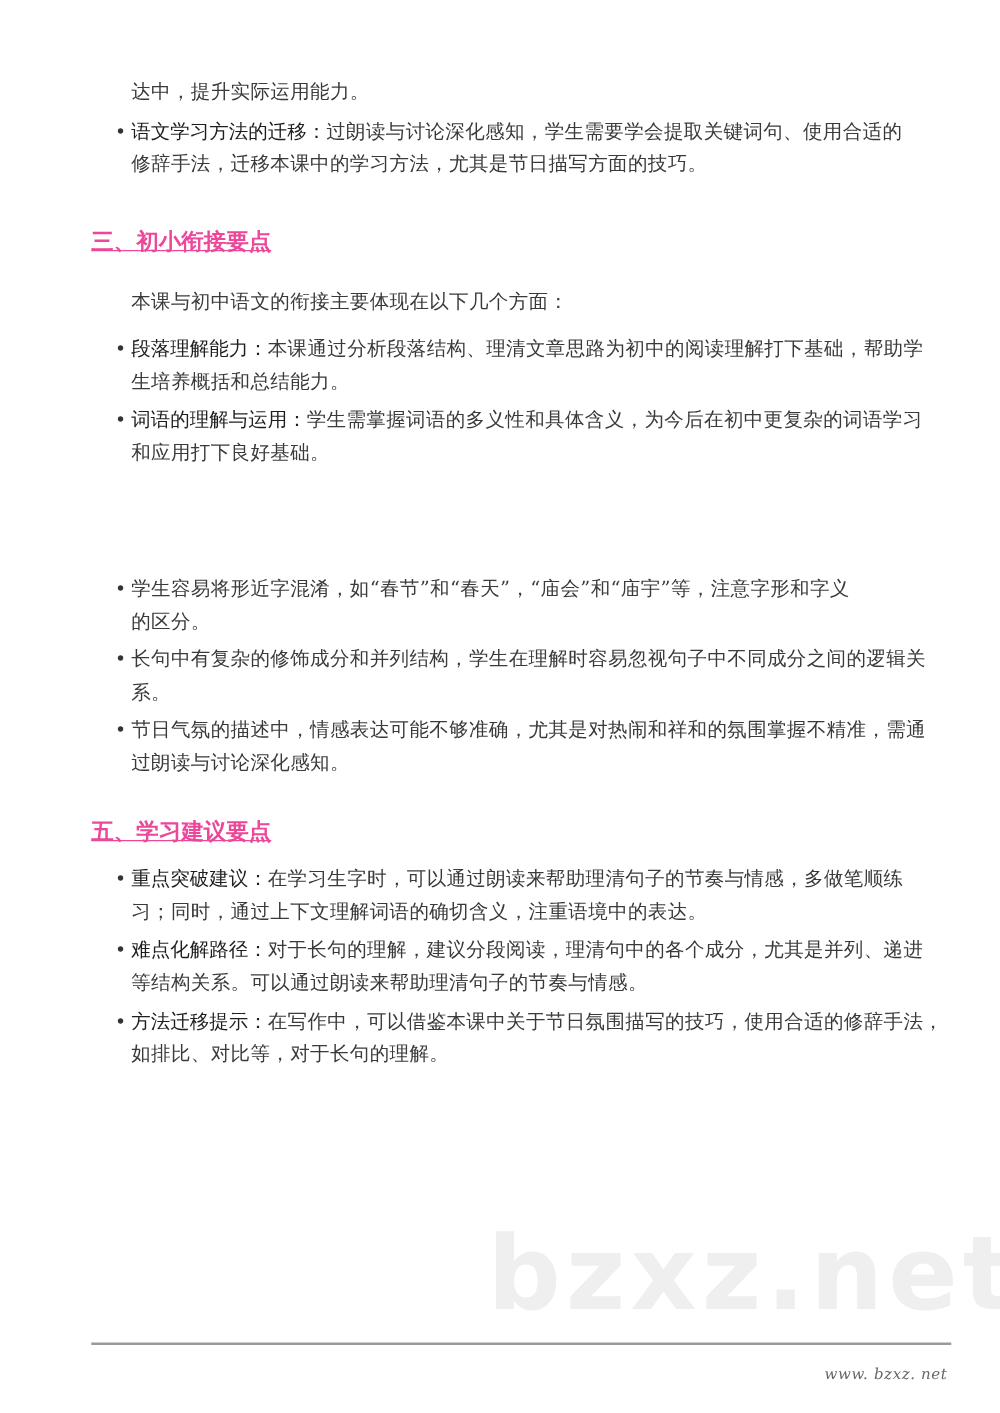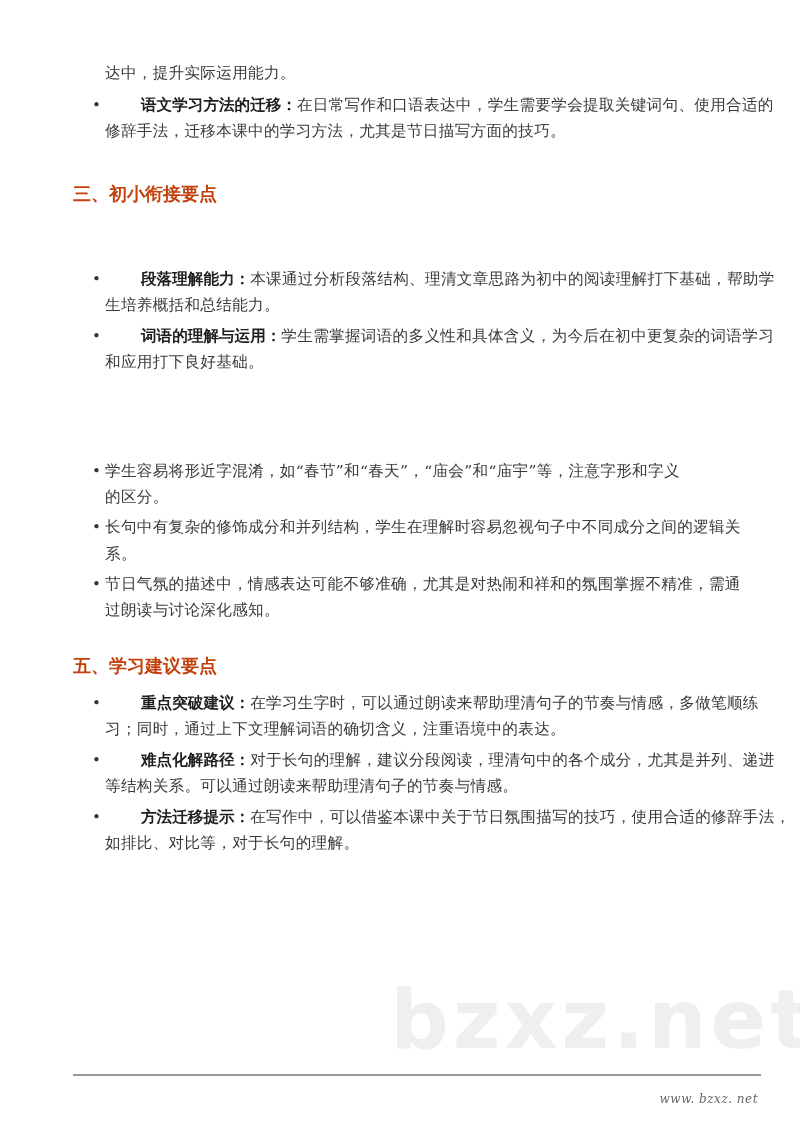--- a/index.html
+++ b/index.html
@@ -2,47 +2,48 @@
 <html><head>
 <meta charset="utf-8">
 <style>
   html, body { margin: 0; padding: 0; background: #ffffff; }
   body { width: 800px; height: 1130px; position: relative; overflow: hidden;
          font-family: "DejaVu Serif", "Liberation Serif", serif; color: #3a3a3a; }
   .page { position: absolute; left: 16px; top: 0; width: 800px; height: 1130px; }
   .line { position: absolute; font-size: 15.6px; line-height: 26px; white-space: nowrap; letter-spacing: 0.3px; }
   .cont { left: 89px; }
   .bullet { position: absolute; left: 76px; font-size: 15px; line-height: 26px; color: #333; }
-  .bold { font-family: "DejaVu Sans", "Liberation Sans", sans-serif; font-weight: bold; color: #1e1e1e; letter-spacing: 0; margin-left: 36px; }
+  .bold { font-family: "DejaVu Sans", "Liberation Sans", sans-serif; font-weight: normal; color: #1e1e1e; letter-spacing: 0; }
   .heading { position: absolute; left: 57px; font-family: "DejaVu Sans", "Liberation Sans", sans-serif;
-             font-weight: bold; font-size: 18px; line-height: 28px; color: #c2410c; white-space: nowrap; }
+             font-weight: bold; font-size: 18px; line-height: 28px; color: #ec4899; white-space: nowrap; text-decoration: underline; }
   .watermark { position: absolute; left: 374px; top: 972px; font-family: "DejaVu Sans", "Liberation Sans", sans-serif;
                font-weight: bold; font-size: 82px; line-height: 96px; color: #efefef; letter-spacing: 4px; white-space: nowrap; }
   .rule { position: absolute; left: 57px; top: 1074px; width: 688px; height: 2px; background: #9a9a9a; }
   .footer-url { position: absolute; right: 58px; top: 1078px; font-family: "DejaVu Serif", "Liberation Serif", serif;
                 font-style: italic; font-size: 12px; line-height: 18px; color: #666; white-space: nowrap; letter-spacing: 0.5px; margin-top: 12px; }
 </style>
 </head>
 <body>
 
 <div class="page">
 
   <div class="watermark">bzxz.net</div>
 
   <div class="line cont" style="top:60px">达中，提升实际运用能力。</div>
 
   <div>
     <span class="bullet" style="top:92px">•</span>
     <div class="line cont" style="top:92px">
-      <span class="bold">语文学习方法的迁移：</span><span>在日常写作和口语表达中，学生需要学会提取关键词句、使用合适的</span>
+      <span class="bold">语文学习方法的迁移：</span><span>过朗读与讨论深化感知，学生需要学会提取关键词句、使用合适的</span>
     </div>
     <div class="line cont" style="top:118px">修辞手法，迁移本课中的学习方法，尤其是节日描写方面的技巧。</div>
   </div>
 
   <div class="heading" style="top:180px">三、初小衔接要点</div>
+  <div class="line cont" style="top:228px">本课与初中语文的衔接主要体现在以下几个方面：</div>
 
   <div>
     <span class="bullet" style="top:266px">•</span>
     <div class="line cont" style="top:266px">
       <span class="bold">段落理解能力：</span><span>本课通过分析段落结构、理清文章思路为初中的阅读理解打下基础，帮助学</span>
     </div>
     <div class="line cont" style="top:292px">生培养概括和总结能力。</div>
   </div>
 
   <div>

